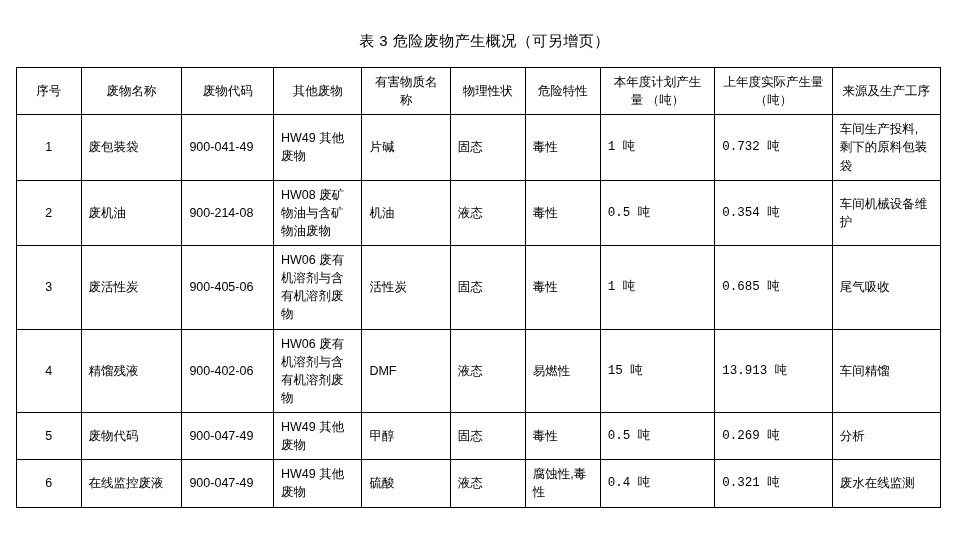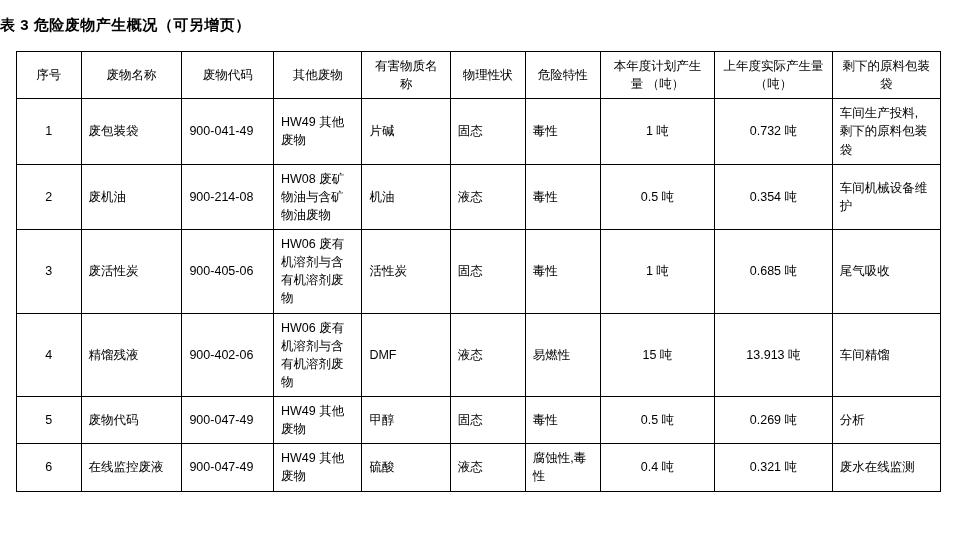--- a/index.html
+++ b/index.html
@@ -14,25 +14,25 @@
     color: #000000;
     overflow: hidden;
   }
   .page {
     position: relative;
     width: 969px;
     height: 544px;
     box-sizing: border-box;
   }
   .doc-title {
-    text-align: left;
+    text-align: center;
     font-size: 15px;
-    font-weight: bold;
+    font-weight: normal;
     letter-spacing: 0.5px;
-    padding-top: 16px;
+    padding-top: 32px;
     padding-bottom: 16px;
   }
   .table-wrap {
     padding: 0 16px;
   }
   table.waste-table {
     border-collapse: collapse;
     width: 925px;
     table-layout: fixed;
     font-size: 12.5px;
@@ -56,21 +56,21 @@
   col.c3 { width: 85px; }
   col.c4 { width: 85px; }
   col.c5 { width: 72px; }
   col.c6 { width: 72px; }
   col.c7 { width: 110px; }
   col.c8 { width: 113px; }
   col.c9 { width: 104px; }
 
   td.center { text-align: center; }
   td.left   { text-align: left; }
-  td.right  { text-align: center; }
+  td.right  { text-align: left; font-family: Liberation Mono, monospace; }
 
   .hdr-multiline { line-height: 1.45; }
 </style>
 </head>
 <body>
 
 <div class="page">
 
   <div class="doc-title">表 3 危险废物产生概况（可另增页）</div>
 
@@ -94,21 +94,21 @@
           <th>废物名称</th>
           <th>废物代码</th>
           <th>其他废物</th>
           <th>有害物质名称</th>
           <th>物理性状</th>
           <th>危险特性</th>
           <th class="hdr-multiline">本年度计划产生量
 （吨）</th>
           <th class="hdr-multiline">上年度实际产生量
 （吨）</th>
-          <th>剩下的原料包装袋</th>
+          <th>来源及生产工序</th>
         </tr>
       </thead>
       <tbody>
         <tr>
           <td class="center">1</td>
           <td class="left">废包装袋</td>
           <td class="left">900-041-49</td>
           <td class="left">HW49 其他废物</td>
           <td class="left">片碱</td>
           <td class="left">固态</td>

